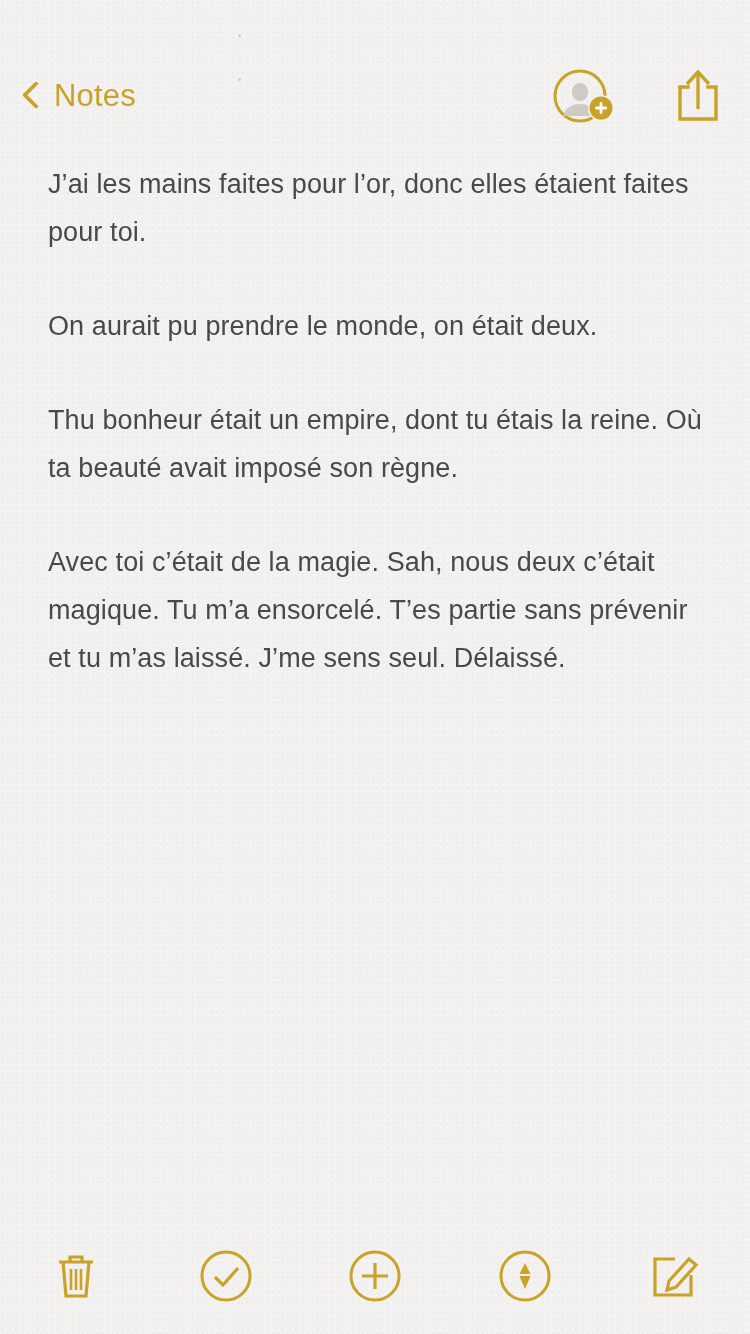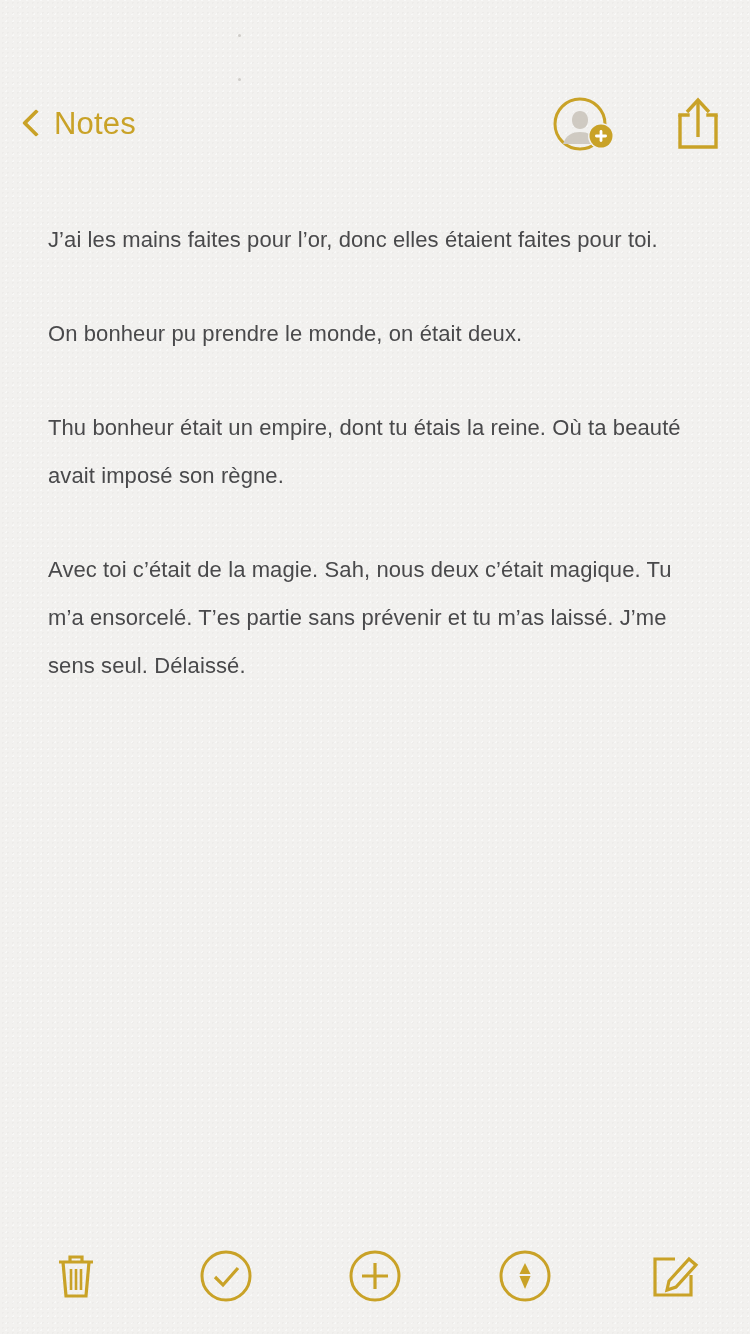--- a/index.html
+++ b/index.html
@@ -25,21 +25,20 @@
     background-position: 0 0, 3px 4px;
     opacity: .9;
   }
 
   .screen {
     position: relative;
     width: 750px;
     height: 1334px;
     display: flex;
     flex-direction: column;
-    gap: 28px;
   }
 
   
   .statusbar {
     height: 60px;
     flex: 0 0 60px;
     position: relative;
   }
   .status-dot {
     position: absolute;
@@ -93,21 +92,21 @@
   }
   .icon-btn { cursor: pointer; line-height: 0; }
 
   
   .note-body {
     flex: 1 1 auto;
     padding: 28px 48px 0 48px;
     overflow: hidden;
   }
   .para {
-    font-size: 22px;
+    font-size: 27px;
     line-height: 48px;
     color: #49494b;
     margin: 0 0 46px 0;
     letter-spacing: .1px;
     white-space: pre-wrap;
   }
   .para:last-child { margin-bottom: 1px; }
 
   
   .toolbar {
@@ -162,21 +161,21 @@
           <path d="M8 20v32h36V20" stroke="#c9a227" stroke-width="3.4" fill="none"></path>
           <path d="M26 42V6" stroke="#c9a227" stroke-width="3.4" fill="none"></path>
           <path d="M15 17L26 5l11 12" stroke="#c9a227" stroke-width="3.4" fill="none" stroke-linejoin="miter"></path>
         </svg>
       </span>
     </div>
   </div>
 
   <div class="note-body">
     <p class="para">J’ai les mains faites pour l’or, donc elles étaient faites pour toi.</p>
-    <p class="para">On bonheur pu prendre le monde, on était deux.</p>
+    <p class="para">On aurait pu prendre le monde, on était deux.</p>
     <p class="para">Thu bonheur était un empire, dont tu étais la reine. Où ta beauté avait imposé son règne.</p>
     <p class="para">Avec toi c’était de la magie. Sah, nous deux c’était magique. Tu m’a ensorcelé. T’es partie sans prévenir et tu m’as laissé. J’me sens seul. Délaissé.</p>
   </div>
 
   <div class="toolbar">
 
     <span class="icon-btn">
       <svg width="46" height="52" viewBox="0 0 46 52">
         <path d="M6 12h34" stroke="#c9a227" stroke-width="3.2"></path>
         <path d="M17 12V7h12v5" stroke="#c9a227" stroke-width="3.2" fill="none"></path>

